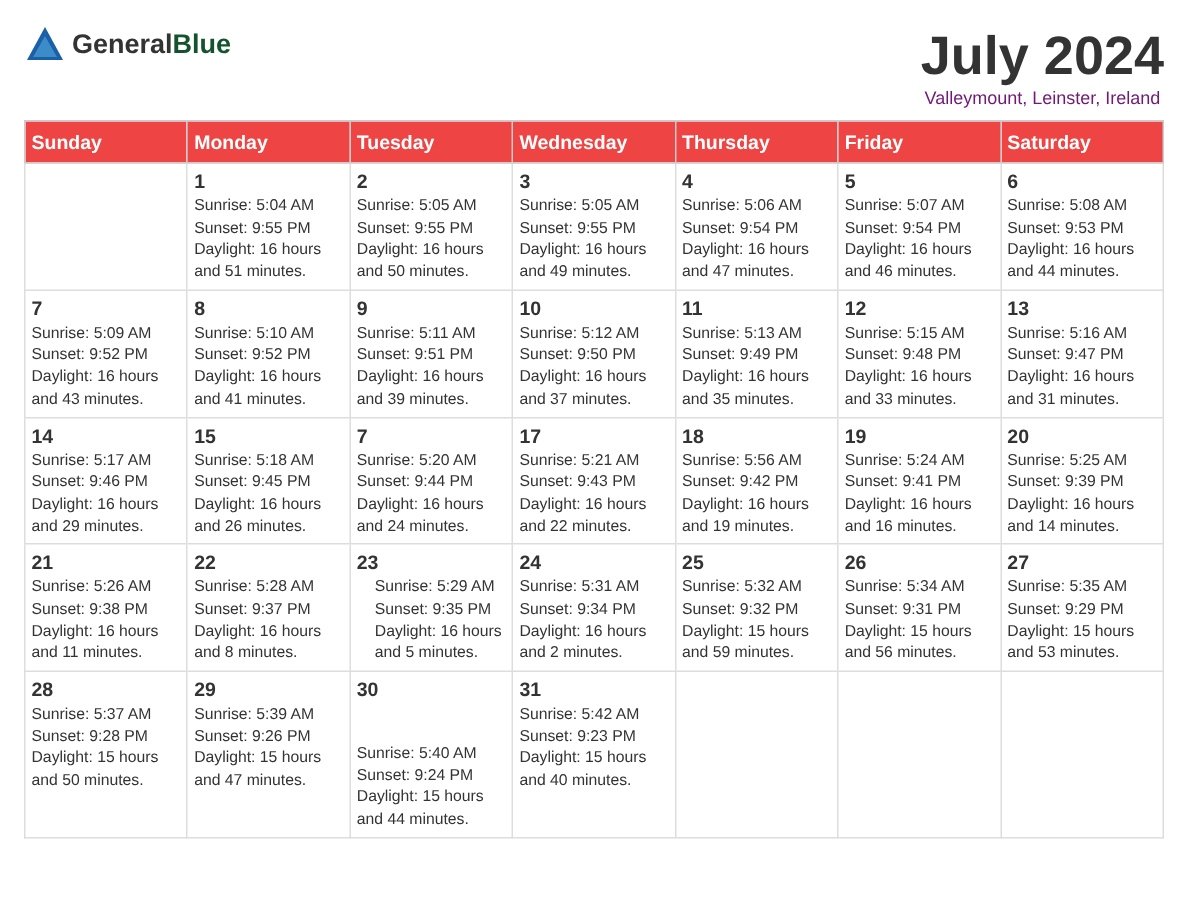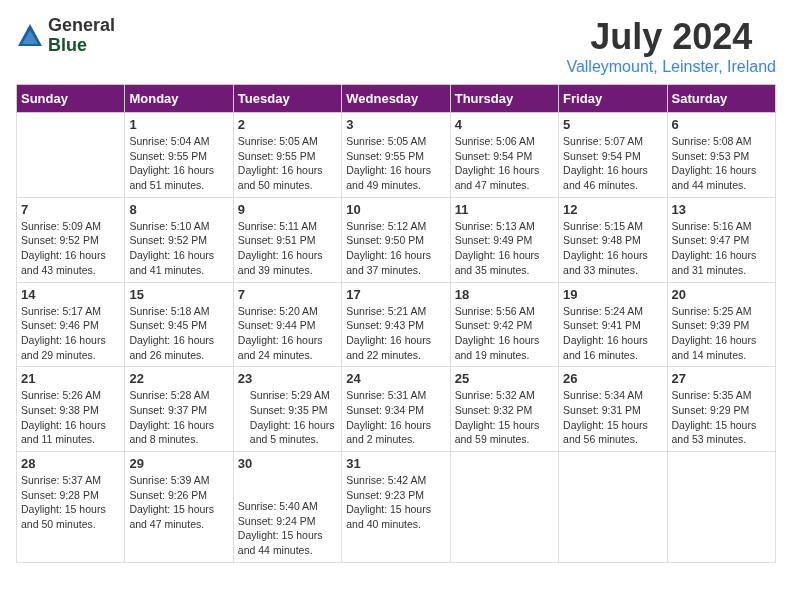--- a/index.html
+++ b/index.html
@@ -15,21 +15,21 @@
       justify-content: space-between;
       align-items: flex-start;
       margin-bottom: 8px;
     }
     .logo {
       display: flex;
       align-items: center;
     }
     .logo-text {
       display: flex;
-      flex-direction: column;
+      flex-direction: row;
       line-height: 1.1;
     }
     .logo-general {
       font-size: 18px;
       font-weight: bold;
       color: #333;
     }
     .logo-blue {
       font-size: 18px;
       font-weight: bold;
@@ -42,30 +42,30 @@
     }
     .title-area {
       text-align: center;
     }
     .month-title {
       font-size: 36px;
       font-weight: bold;
       color: #333;
     }
     .location {
-      font-size: 16px;
-      color: #3b82f6;
+      font-size: 12px;
+      color: #701a75;
     }
     table {
       width: 100%;
       border-collapse: collapse;
       font-size: 11px;
     }
     thead tr {
-      background-color: #701a75;
+      background-color: #ef4444;
       color: #fff;
       border-radius: 13px;
     }
     thead th {
       padding: 6px 4px;
       text-align: left;
       font-size: 13px;
       font-weight: bold;
       border: 1px solid #ccc;
     }

